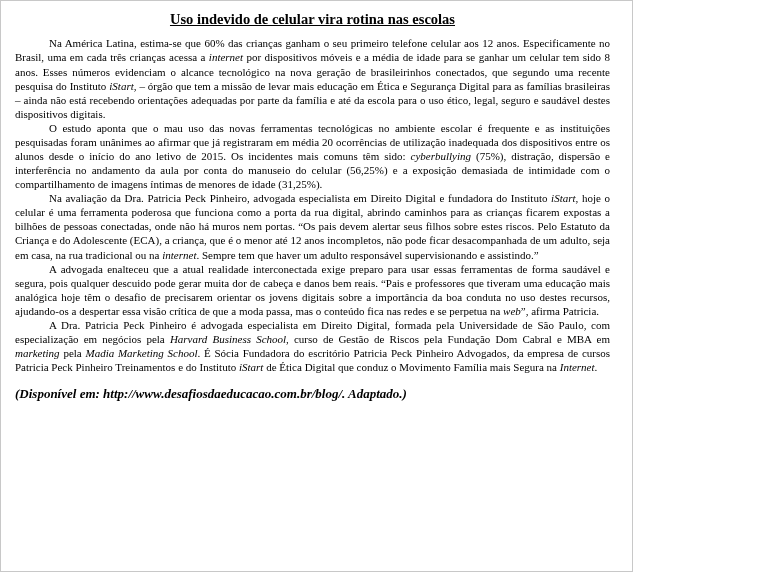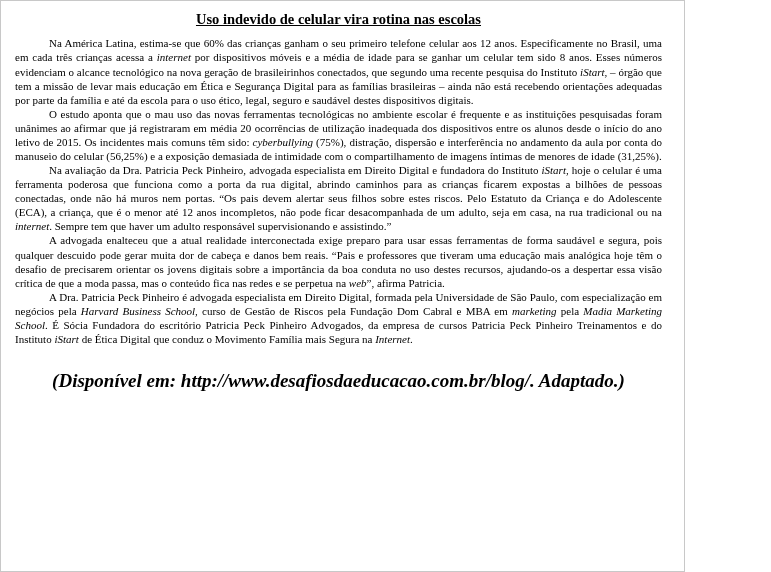--- a/index.html
+++ b/index.html
@@ -8,21 +8,21 @@
   }
   body {
     width: 771px;
     height: 572px;
     background: #ffffff;
     font-family: "Liberation Serif", serif;
     color: #000000;
   }
   .page {
     box-sizing: border-box;
-    width: 685px;
+    width: 633px;
     height: 572px;
     padding: 8px 22px 6px 14px;
     border: 1px solid #c8c8c8;
     background: #ffffff;
     overflow: hidden;
   }
   .doc-title {
     text-align: center;
     font-weight: bold;
     font-size: 14.5px;
@@ -31,25 +31,25 @@
     line-height: 1.2;
   }
   p.para {
     margin: 0 0 0 0;
     text-align: justify;
     text-indent: 34px;
     font-size: 11px;
     line-height: 1.28;
   }
   .source {
-    text-align: center;
+    text-align: left;
     font-style: italic;
     font-weight: bold;
-    font-size: 19px;
-    margin-top: 24px;
+    font-size: 13px;
+    margin-top: 12px;
     line-height: 1.2;
   }
   i, em {
     font-style: italic;
   }
 </style>
 </head>
 <body>
 
 <div class="page">

